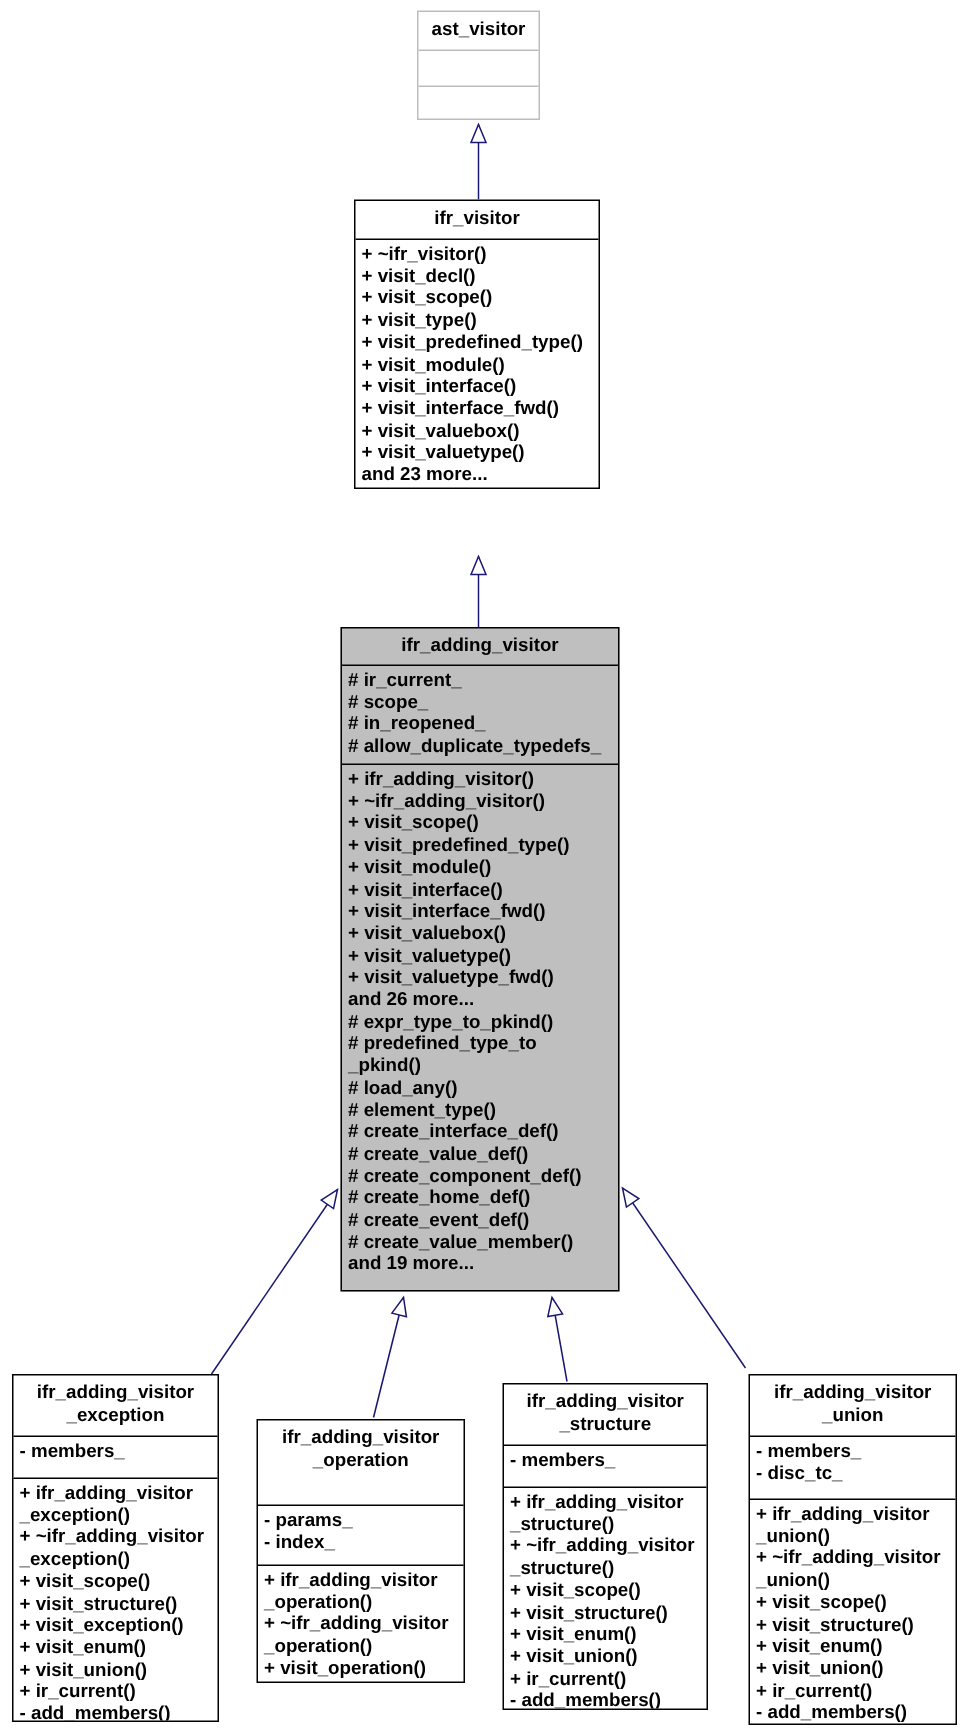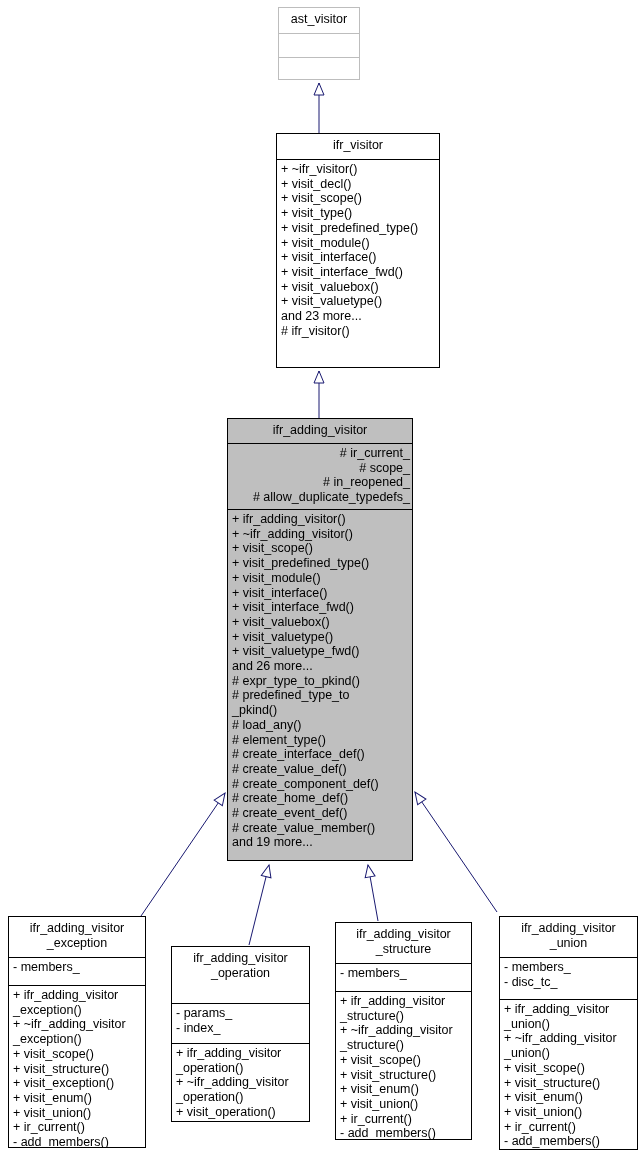--- a/index.html
+++ b/index.html
@@ -1,45 +1,45 @@
 <!DOCTYPE html>
 <html><head>
 <meta charset="utf-8">
 <style>
   html,body { margin:0; padding:0; background:#ffffff; }
   #canvas {
     position:relative; width:641px; height:1157px; background:#ffffff;
     font-family:"Liberation Sans","DejaVu Sans",sans-serif;
-    color:#000; overflow:hidden;
+    color:#000; overflow:hidden;font-weight:bold;
   }
   #edges { position:absolute; left:0; top:0; width:641px; height:1157px; }
 
   .node {
     position:absolute; background:#ffffff; border:1px solid #000;
     box-sizing:border-box; display:flex; flex-direction:column;
     font-size:12.5px; line-height:14.7px;
   }
   .node .title   { flex:0 0 auto; text-align:center; white-space:pre; padding-top:4px; box-sizing:border-box; }
   .node .attrs,
   .node .methods { flex:0 0 auto; border-top:1px solid #000; padding:2px 2px 0 4px; white-space:pre; box-sizing:border-box; overflow:hidden; }
   .node .methods { flex:1 1 auto; }
 
   
   #node-ast { left:278px; top:7px; width:82px; height:73px; border-color:#bdbdbd; }
   #node-ast .title { height:25px; }
   #node-ast .attrs { height:24px; border-top-color:#bdbdbd; }
   #node-ast .methods { border-top-color:#bdbdbd; }
 
-  #node-ifr-visitor { left:236px; top:133px; width:164px; height:235px;margin-left:40px; }
+  #node-ifr-visitor { left:236px; top:133px; width:164px; height:193px; }
   #node-ifr-visitor .title { height:25px; }
   #node-ifr-visitor .attrs { height:24px; }
 
   #node-ifr-adding { left:227px; top:418px; width:186px; height:443px; background:#bfbfbf; }
   #node-ifr-adding .title { height:24px; }
-  #node-ifr-adding .attrs { height:66px;text-align:right; }
+  #node-ifr-adding .attrs { height:66px; }
 
   #node-exception { left:8px;   top:916px; width:138px; height:232px; }
   #node-exception .title { height:40px; }
   #node-exception .attrs { height:28px; }
 
   #node-operation { left:171px; top:946px; width:139px; height:176px; }
   #node-operation .title { height:40px; }
   #node-operation .attrs { height:40px;margin-top:16px; }
 
   #node-structure { left:335px; top:922px; width:137px; height:218px; }

